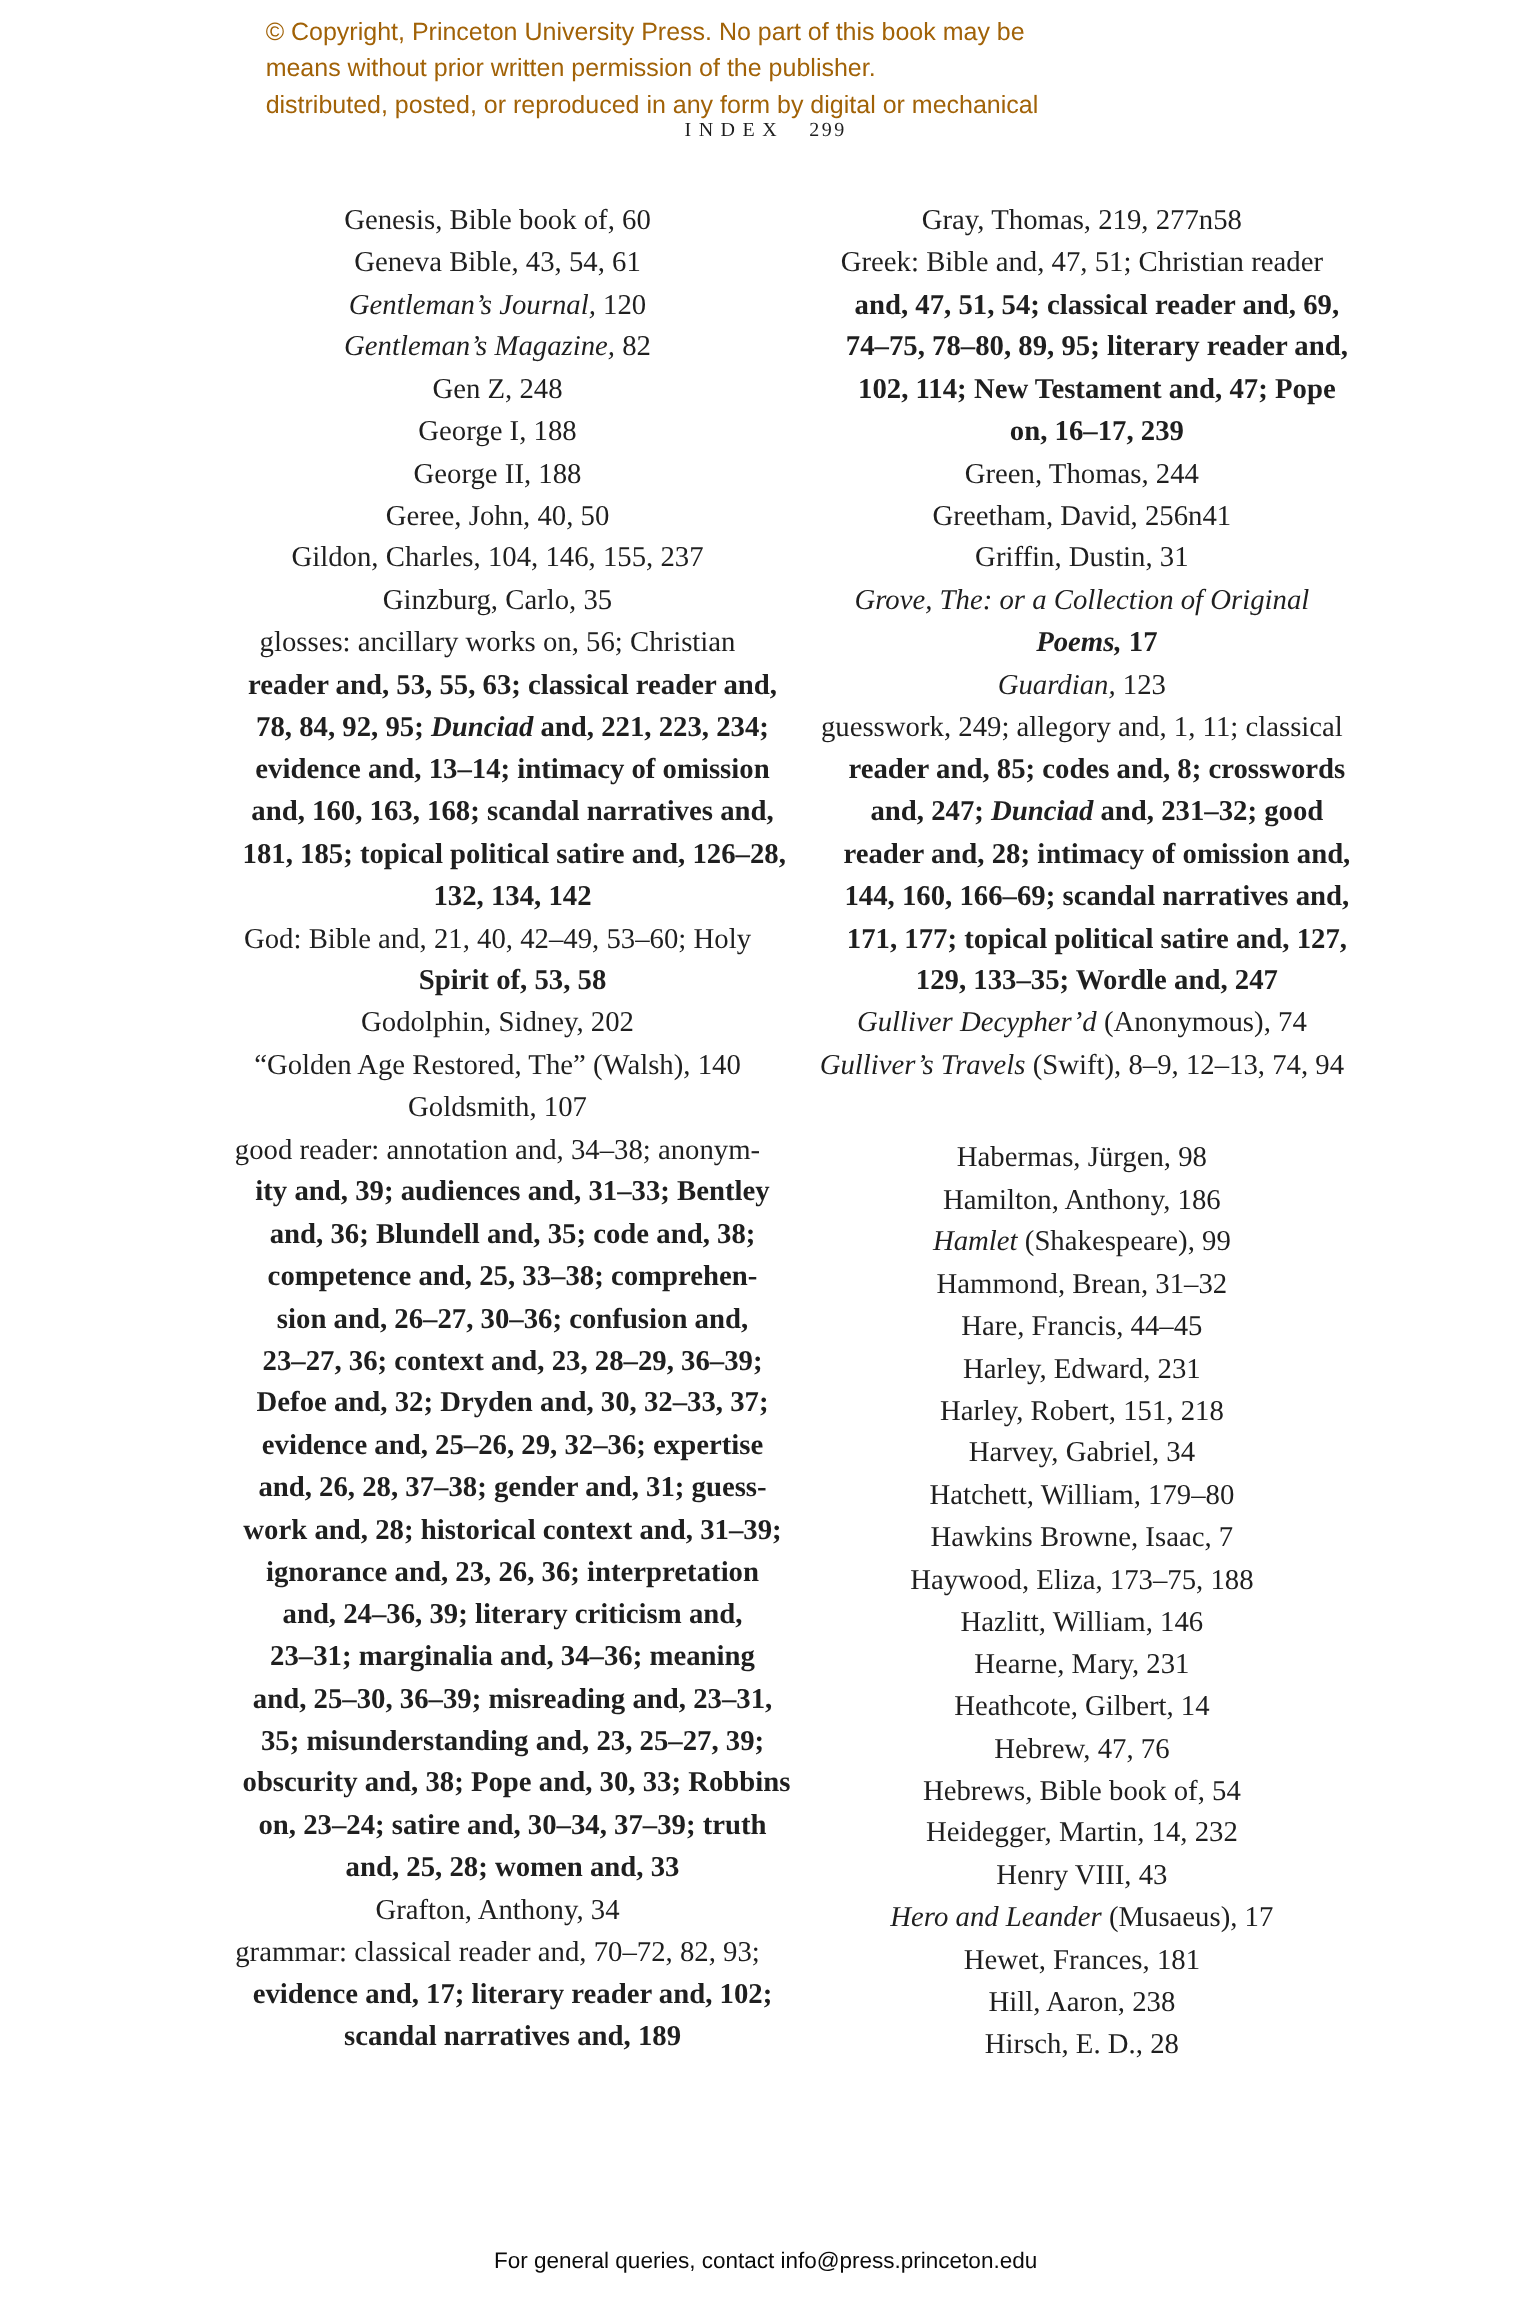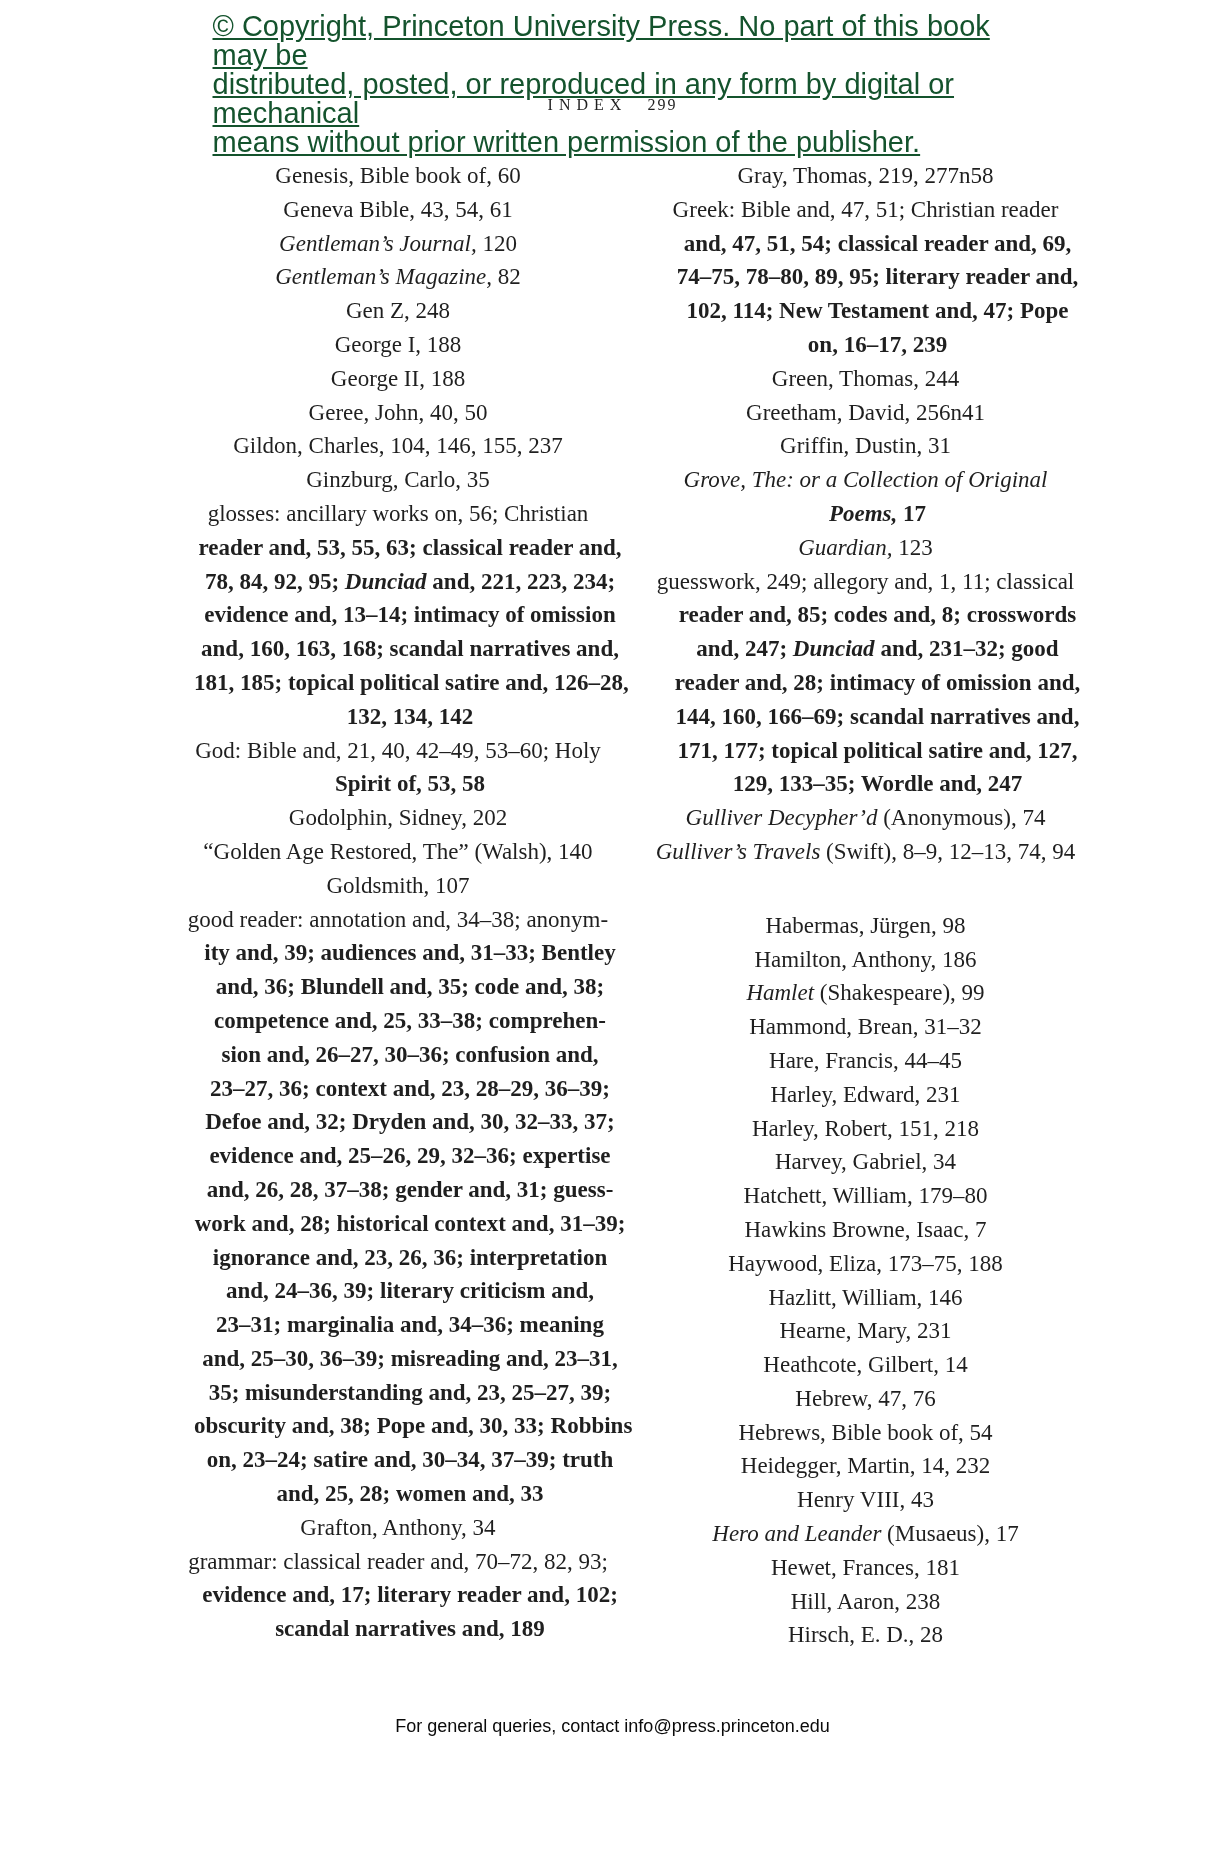--- a/index.html
+++ b/index.html
@@ -9,55 +9,55 @@
     position: relative;
     font-family: "Liberation Serif", serif;
     overflow: hidden;
   }
   .copyright {
     position: absolute; top: 12px; left: 0; width: 100%;
   }
   .copyright-inner {
     width: 800px; margin: 0 auto;
     font-family: "Liberation Sans", sans-serif;
-    font-size: 29px; line-height: 29px; color: #14532d; text-decoration: underline;
+    font-size: 20px; line-height: 29px; color: #a16207;
   }
   .page-header {
     position: absolute; top: 96px; left: 0; width: 100%;
     text-align: center;
     font-size: 16px; color: #1f1f1f;
   }
   .page-header .idx { letter-spacing: 6px; margin-right: 20px; }
   .page-header .num { letter-spacing: 2px; }
   .columns {
     position: absolute; top: 159px; left: 170px;
     display: flex; align-items: flex-start;
   }
   .col-left  { width: 456px; }
   .col-right { width: 479px; }
   .entry { color: #1f1f1f; font-size: 23px; text-align: center; }
   .line { height: 33.8px; line-height: 33.8px; white-space: nowrap; }
   .line.cont { padding-left: 24px; font-weight: bold; }
   .it { font-style: italic; margin-top: 20px; }
   .spacer { height: 40px; }
   .page-footer {
-    position: absolute; top: 1716px; left: 0; width: 100%;
+    position: absolute; top: 1798px; left: 0; width: 100%;
     text-align: center;
     font-family: "Liberation Sans", sans-serif;
     font-size: 18px; color: #0a0a0a;
   }
 </style>
 </head>
 <body>
 
 <div class="copyright">
   <div class="copyright-inner">
     <div>© Copyright, Princeton University Press. No part of this book may be</div>
+    <div>means without prior written permission of the publisher.</div>
     <div>distributed, posted, or reproduced in any form by digital or mechanical</div>
-    <div>means without prior written permission of the publisher.</div>
   </div>
 </div>
 
 <div class="page-header">
   <span class="idx">INDEX</span><span class="num">299</span>
 </div>
 
 <div class="columns">
   <div class="col-left" id="col-left">
       <div class="entry">

